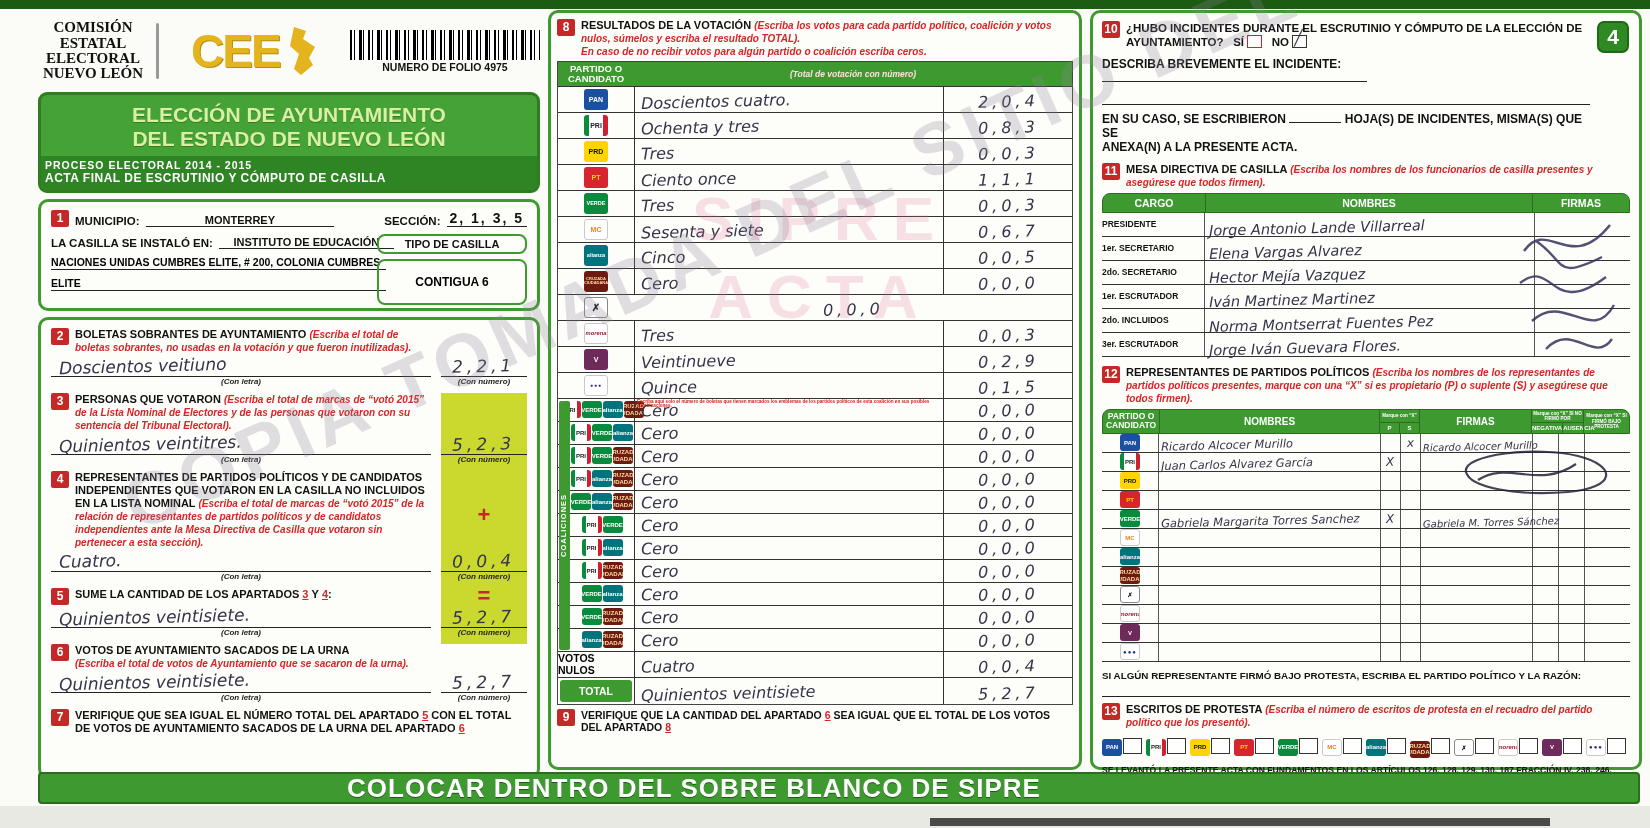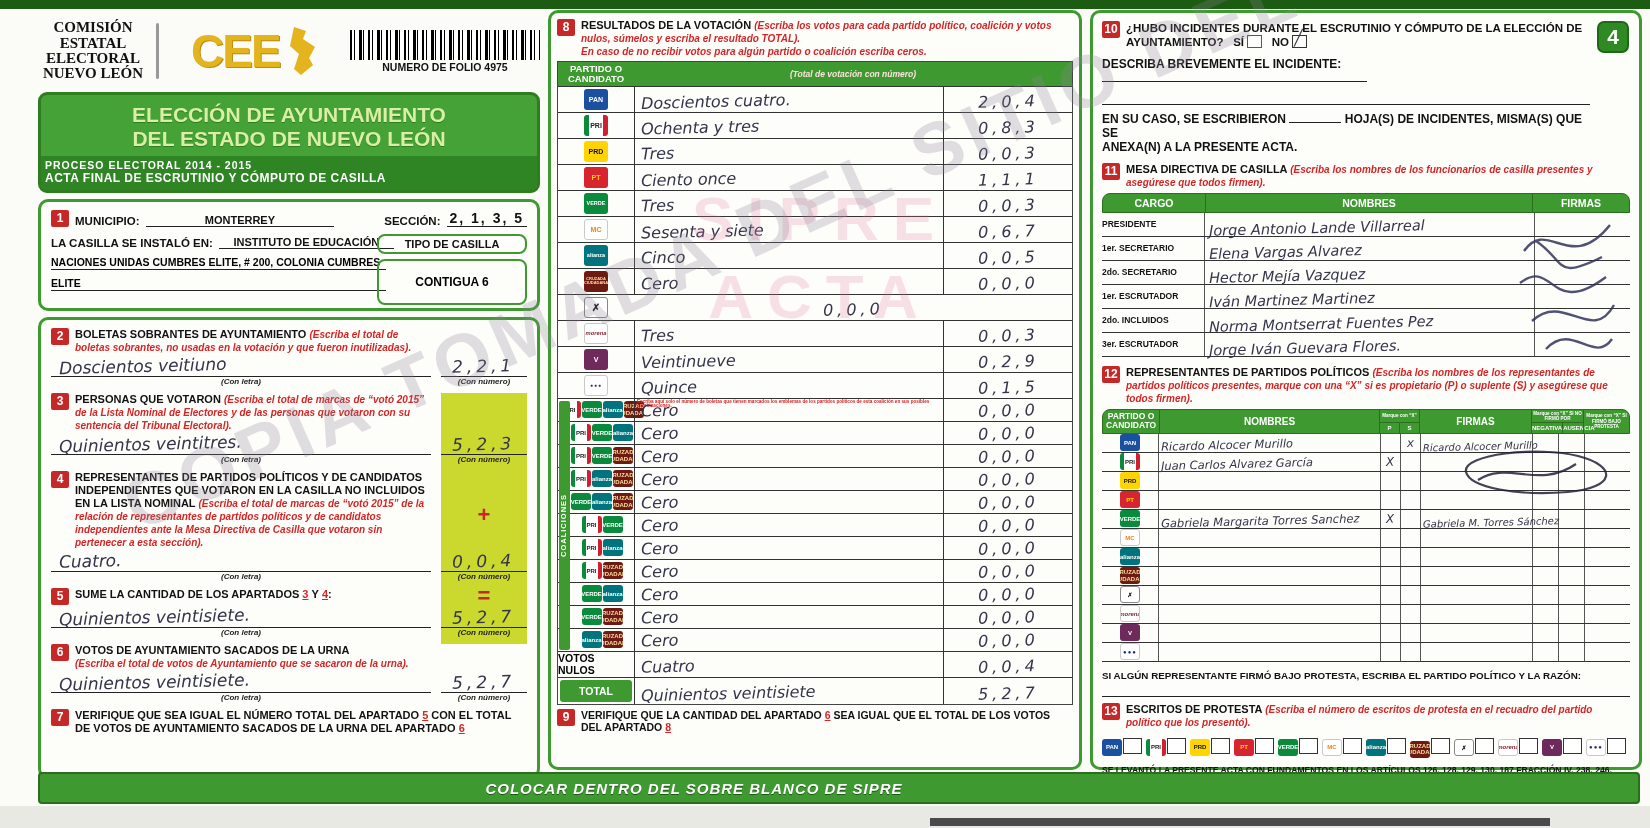--- a/index.html
+++ b/index.html
@@ -182,22 +182,22 @@
   #s13 { margin-top:6px; }
   #s13row { display:flex; gap:4px; margin-top:5px; flex-wrap:nowrap; }
   .pbpair { display:flex; align-items:center; }
   .ebox { width:19px; height:16px; border:1.5px solid #333; background:#fff; margin-left:1px; }
 
   .legal { font-weight:bold; font-size:8.6px; line-height:1.25; margin-top:7px; color:#111; }
 
   
   #bottombar { position:absolute; left:38px; top:772px; width:1602px; height:32px; background:#3e9a30;
                border:2px solid #2a6e1e; border-radius:4px; display:flex; align-items:center; justify-content:center; }
-  #bottombar span { color:#fff; font-weight:900; font-size:15px; letter-spacing:1px; margin-right:290px;
-                    text-shadow:0 1px 0 #1c5b12;font-style:italic; }
+  #bottombar span { color:#fff; font-weight:900; font-size:26px; letter-spacing:1px; margin-right:290px;
+                    text-shadow:0 1px 0 #1c5b12; }
 
   
   #wm-acta { position:absolute; left:640px; top:180px; width:360px; text-align:center; z-index:6; pointer-events:none;
              font:900 62px/1.25 "Liberation Sans",sans-serif; color:rgba(228,120,160,0.22); letter-spacing:14px; }
   #wm-diag { position:absolute; left:110px; top:470px; z-index:6; pointer-events:none; white-space:nowrap;
              font:900 74px "Liberation Sans",sans-serif; color:rgba(140,130,145,0.26); letter-spacing:6px;
              transform:rotate(-24deg); transform-origin:left top; }
 </style>
 </head>
 <body>

